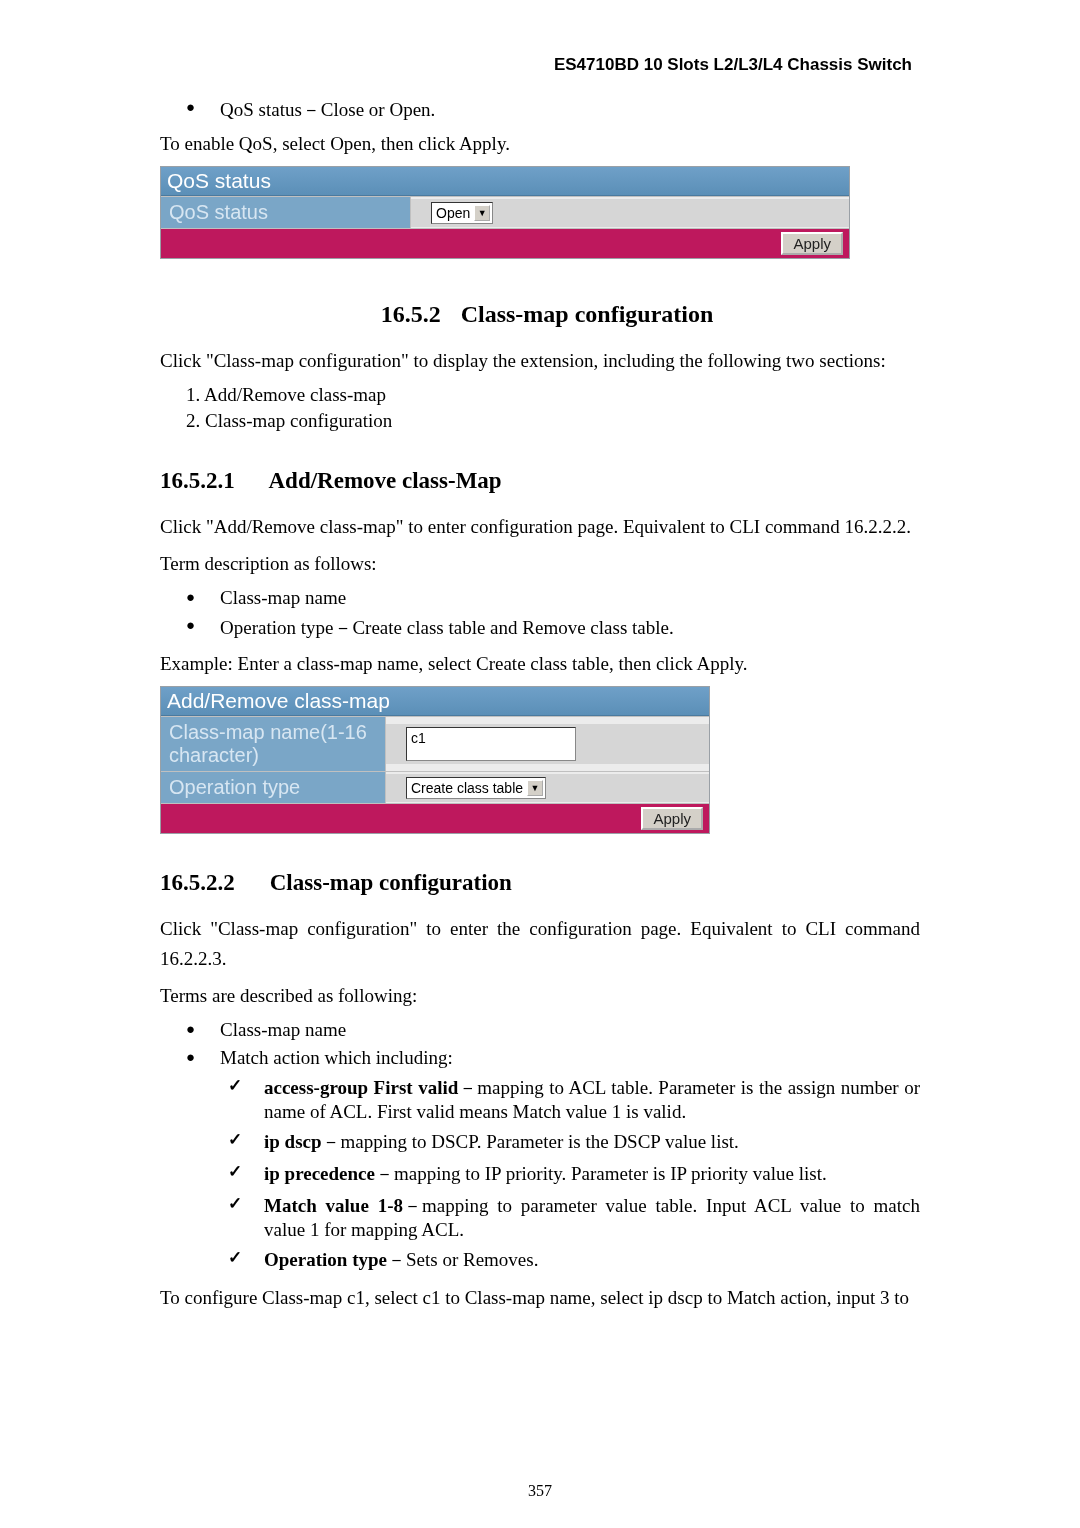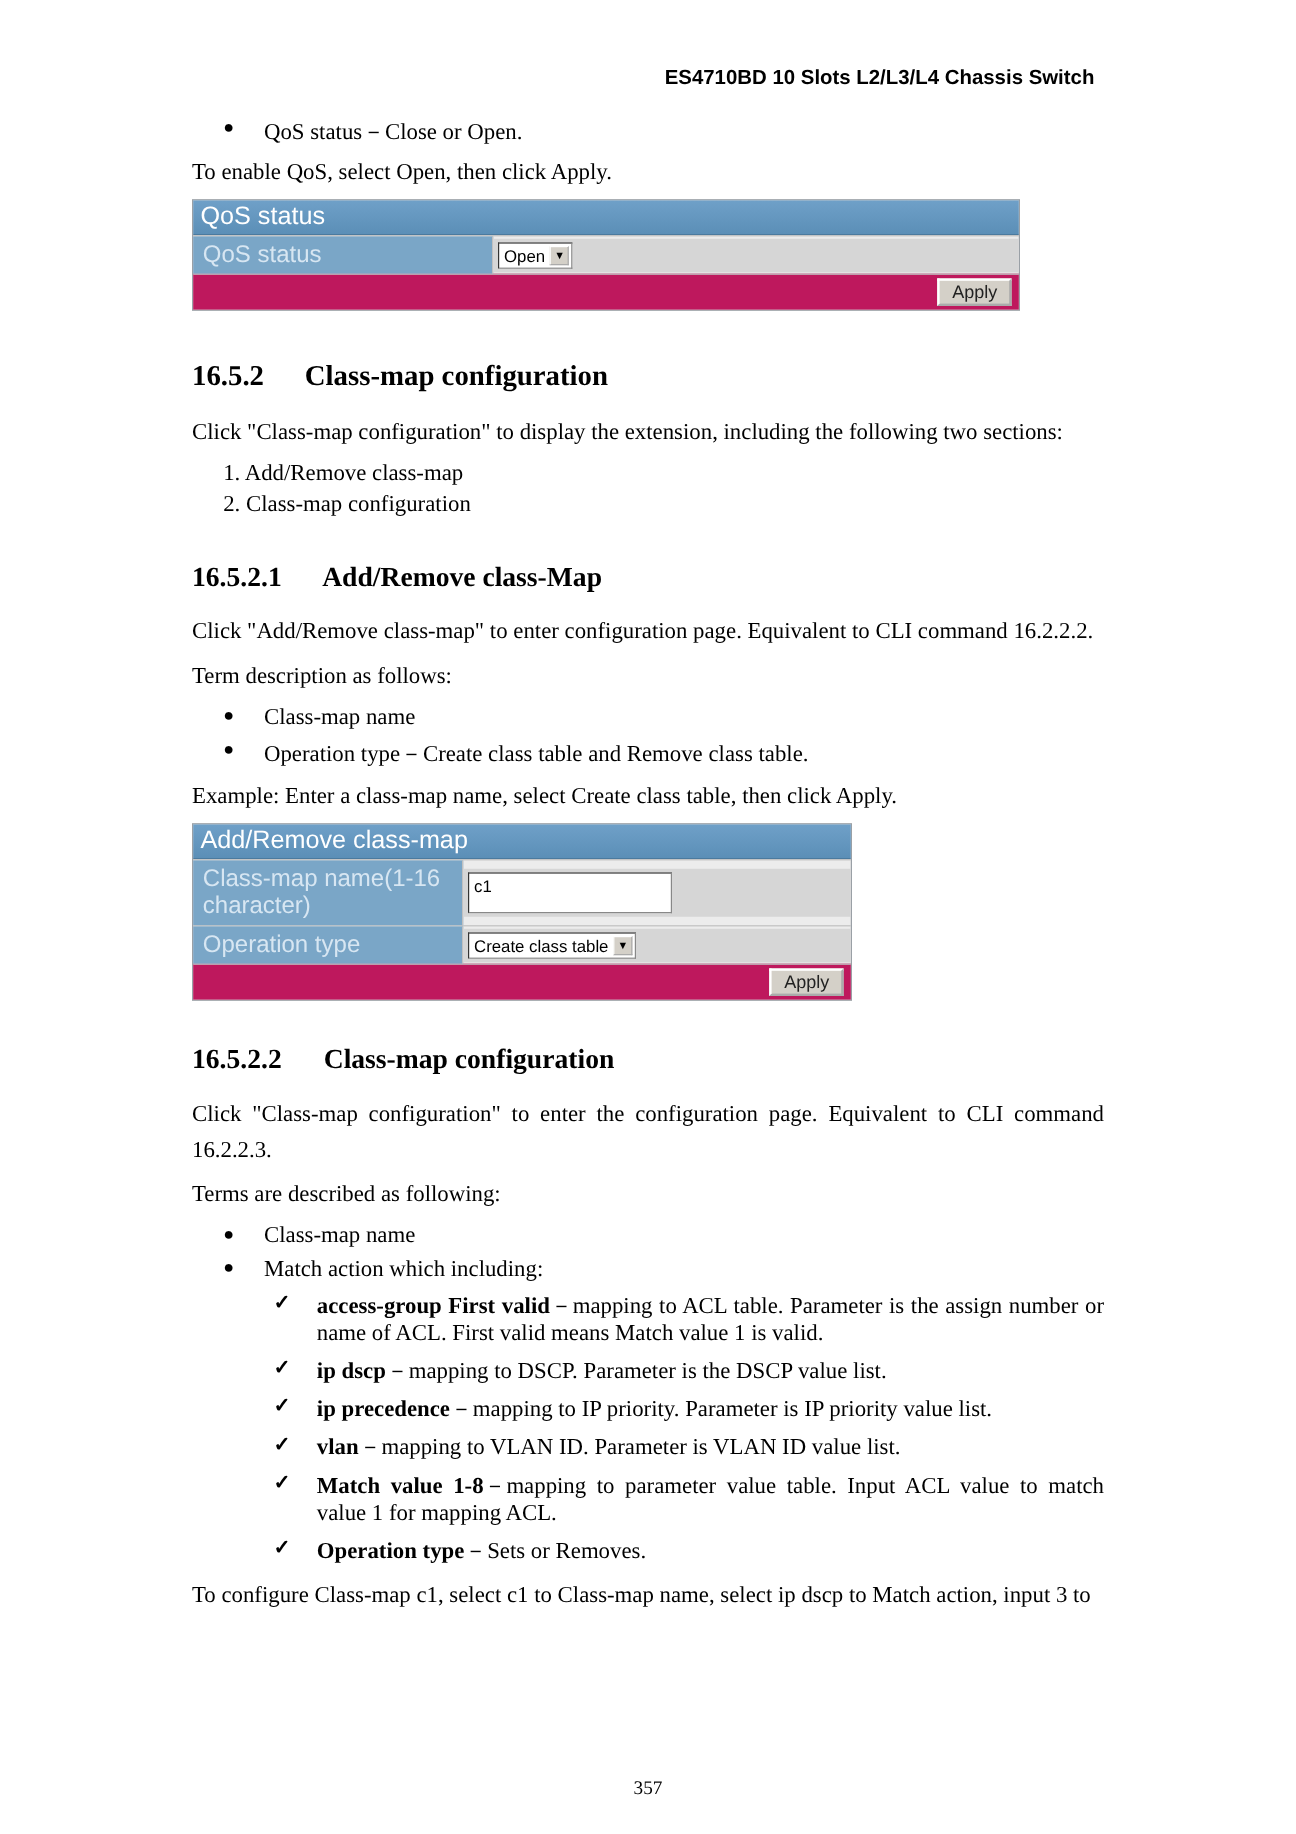--- a/index.html
+++ b/index.html
@@ -68,20 +68,21 @@
     font-size: 19px;
     margin: 0 0 8px 0;
     line-height: 1.55;
     text-align: justify;
   }
   h2 {
     font-family: "Times New Roman", Times, serif;
     font-size: 24px;
     margin: 42px 0 18px 0;
     font-weight: bold;
+    text-align: center;
   }
   h3 {
     font-family: "Times New Roman", Times, serif;
     font-size: 23px;
     margin: 36px 0 18px 0;
     font-weight: bold;
   }
   
   .ui-panel {
     border: 1px solid #9aa0a6;
@@ -106,21 +107,21 @@
   }
   .ui-panel .cell-label {
     background: #7aa6c7;
     color: #d7e6f2;
     font-size: 20px;
     padding: 4px 8px;
     border-right: 1px solid #c0c0c0;
   }
   .ui-panel .cell-ctrl {
     flex: 1;
-    padding: 3px 4px;
+    padding: 3px 20px;
     background: #d6d6d6;
   }
   .ui-panel .apply-row {
     text-align: right;
     padding: 3px 6px;
     background: #be185d;
     border-top: 1px solid #c0c0c0;
   }
   .ui-select {
     font-family: Tahoma, Arial, sans-serif;
@@ -259,23 +260,20 @@
   <div class="check-line">
     <b class="term">access-group First valid</b><span>－mapping to ACL table. Parameter is the assign number or name of ACL. First valid means Match value 1 is valid.</span>
   </div>
   <div class="check-line">
     <b class="term">ip dscp</b><span>－mapping to DSCP. Parameter is the DSCP value list.</span>
   </div>
   <div class="check-line">
     <b class="term">ip precedence</b><span>－mapping to IP priority. Parameter is IP priority value list.</span>
   </div>
   <div class="check-line">
-    <b class="term">vlan</b><span>－mapping to VLAN ID. Parameter is VLAN ID value list.</span>
-  </div>
-  <div class="check-line">
     <b class="term">Match value 1-8</b><span>－mapping to parameter value table. Input ACL value to match value 1 for mapping ACL.</span>
   </div>
   <div class="check-line">
     <b class="term">Operation type</b><span>－Sets or Removes.</span>
   </div>
 
   <div class="para" style="margin-top:10px;">To configure Class-map c1, select c1 to Class-map name, select ip dscp to Match action, input 3 to</div>
 </div>
 
 <div class="footer">357</div>

